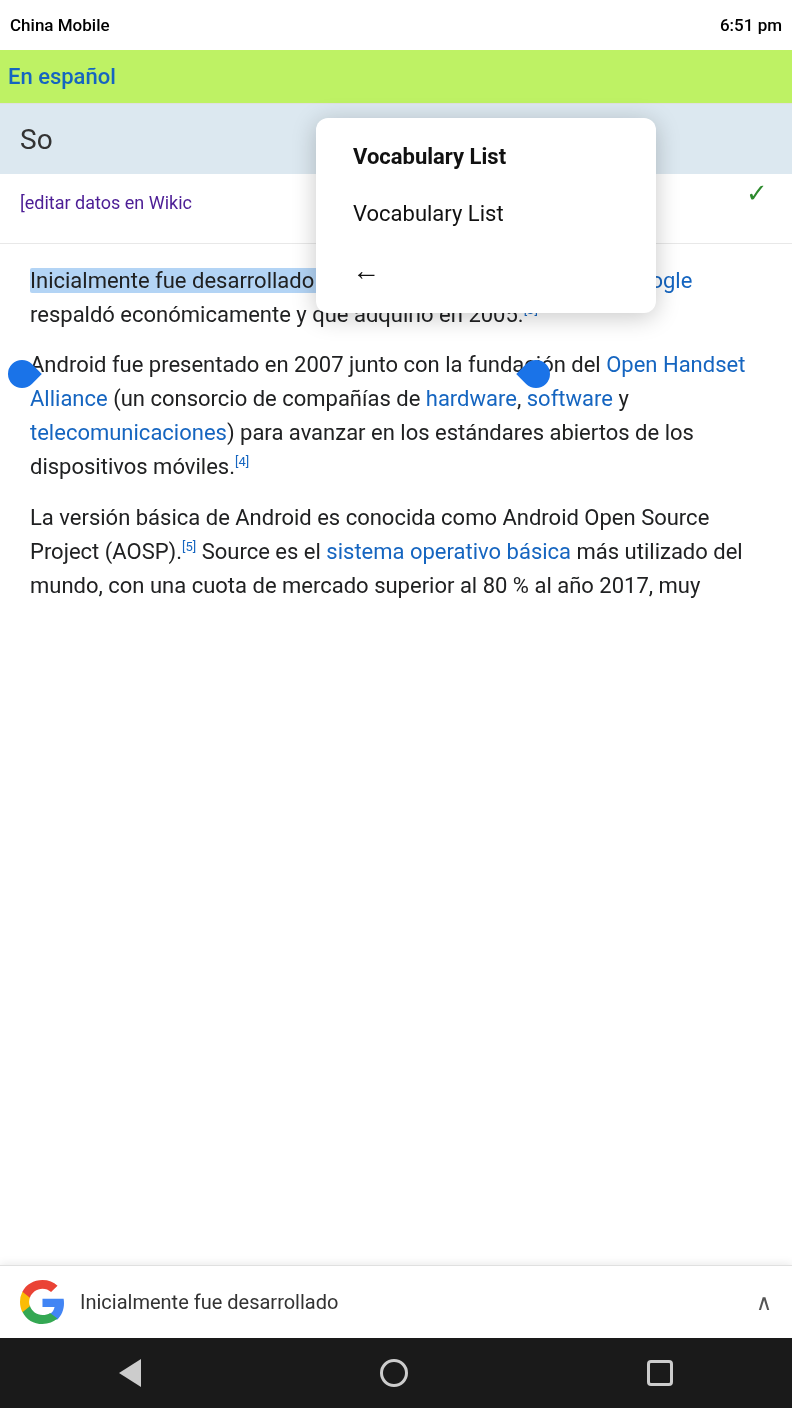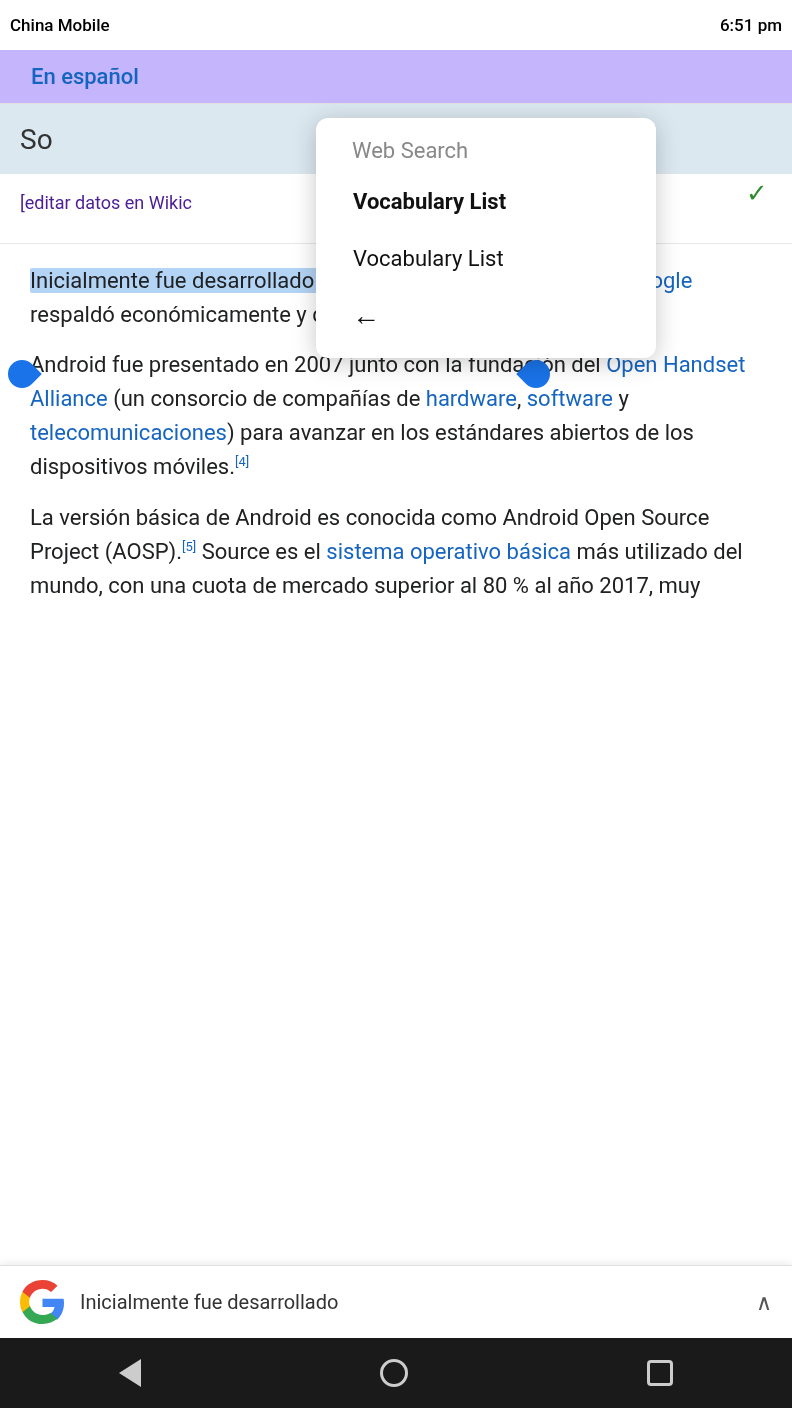--- a/index.html
+++ b/index.html
@@ -29,23 +29,23 @@
     .status-right { color: #000; font-size: 17px; display: flex; align-items: center; gap: 6px; }
 
     
     .main-content {
       position: relative;
       width: 100%;
     }
 
     
     .top-bar {
-      background: #c4b5fd;
+      background: #bef264;
       border-bottom: 1px solid #e0e0e0;
-      padding: 14px 31px;
+      padding: 14px 8px;
     }
     .en-espanol {
       color: #1565C0;
       font-size: 22px;
       font-weight: 500;
     }
 
     
     .search-row {
       background: #dce8f0;
@@ -263,23 +263,20 @@
     </div>
 
     <div class="edit-row">
       <span class="edit-link">[editar datos en Wikic</span>
     </div>
 
     <div class="context-menu">
 
       <div class="menu-checkmark">✓</div>
 
-      <div class="menu-item menu-item-top">
-        <span>Web Search</span>
-      </div>
 
       <div class="menu-item" style="font-weight: 700;">
         <span>Vocabulary List</span>
       </div>
 
       <div class="menu-item">
         <span>Vocabulary List</span>
       </div>
 
 

